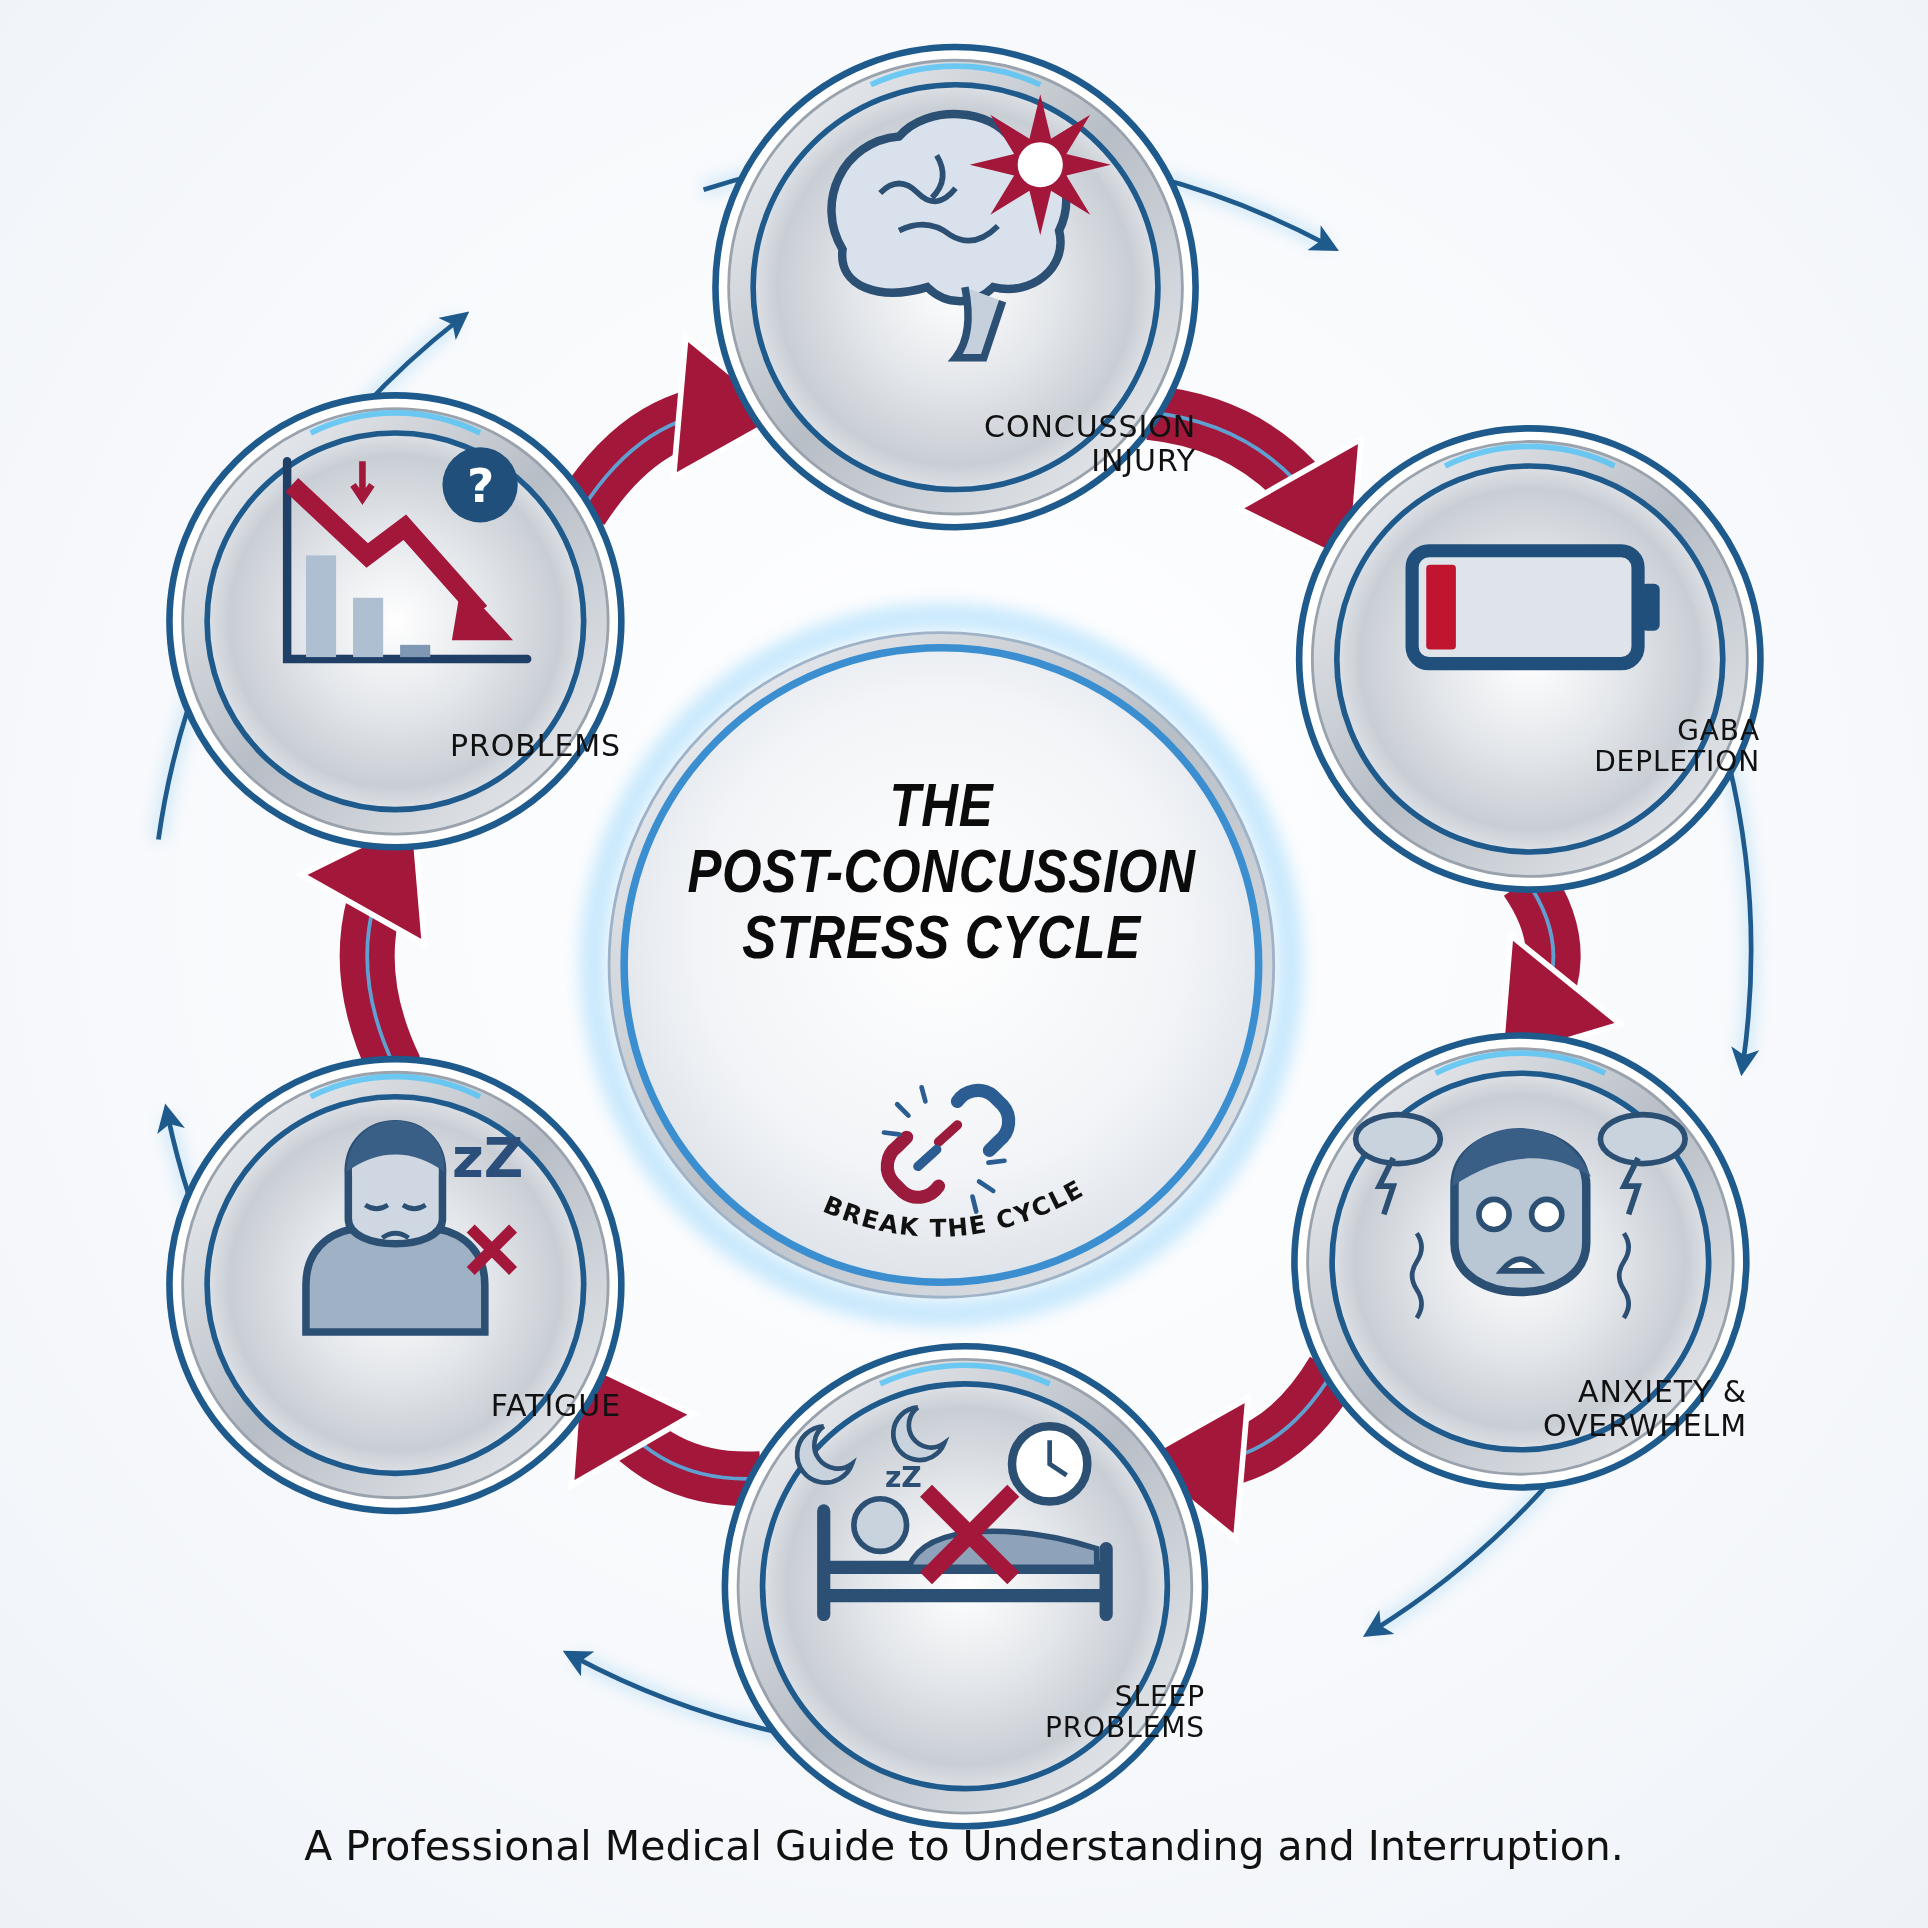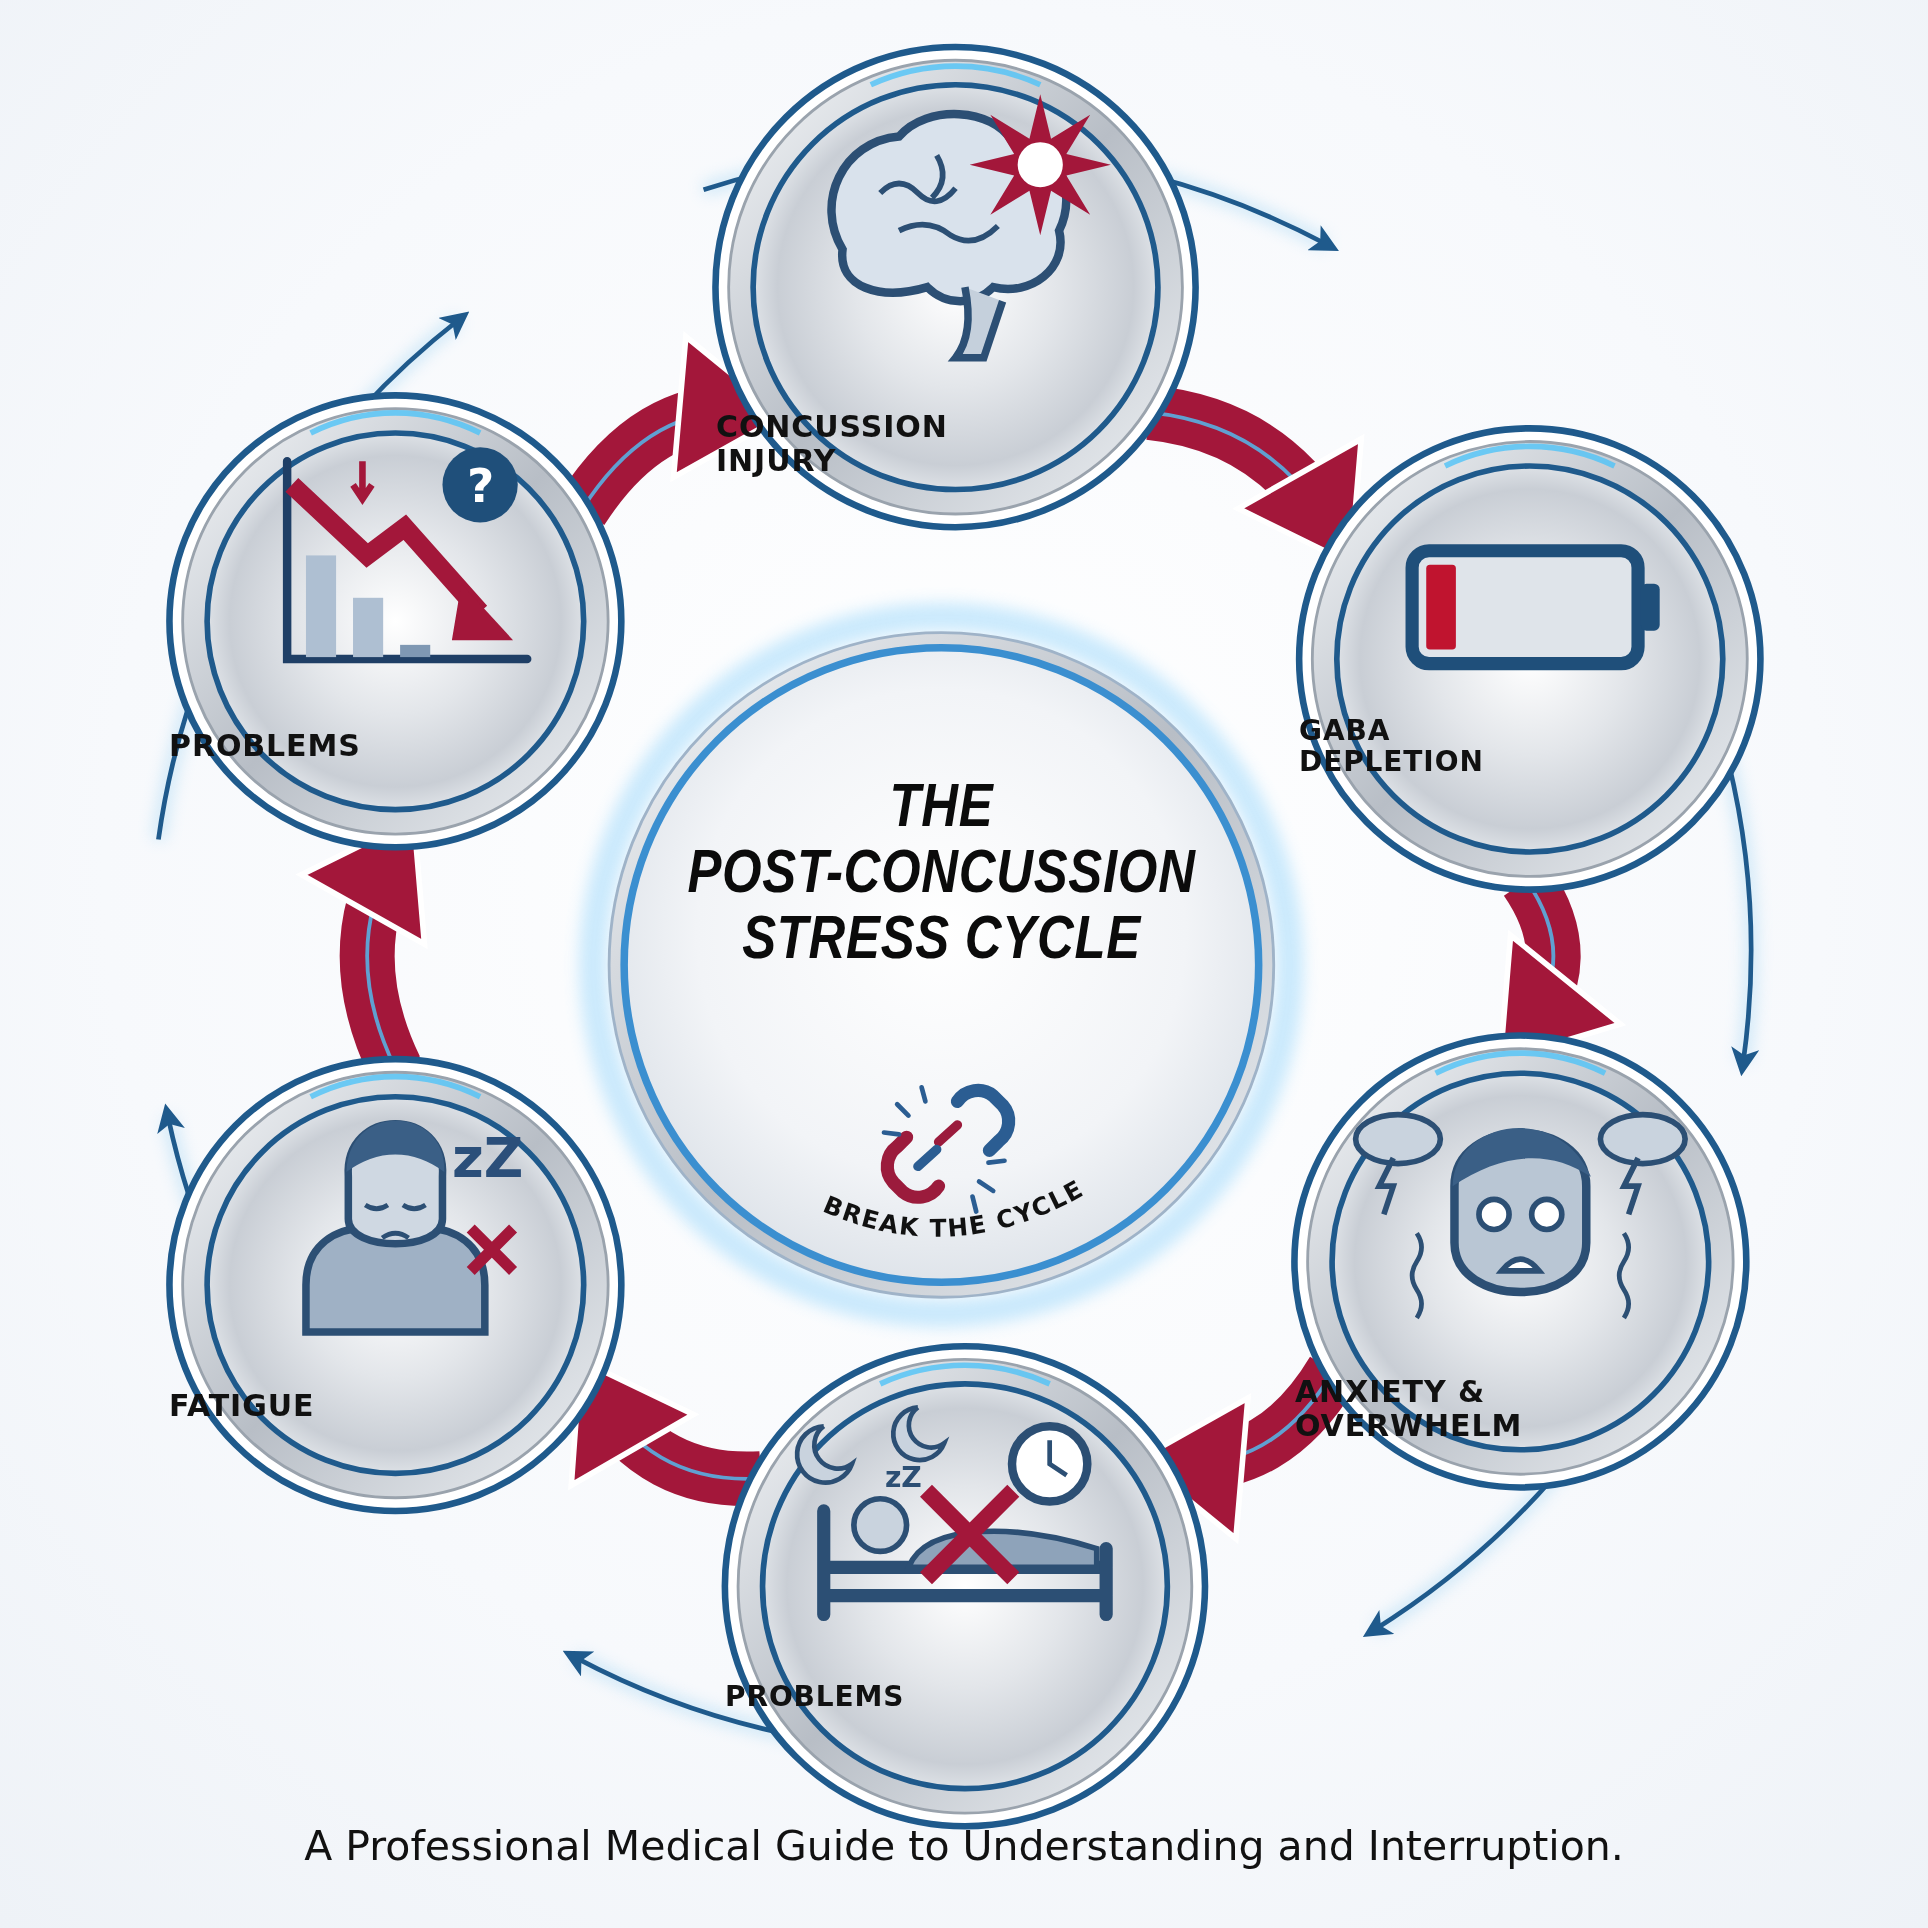--- a/index.html
+++ b/index.html
@@ -1,19 +1,19 @@
 <!DOCTYPE html>
 <html style="font-size:15px"><head>
 <meta charset="utf-8">
 <style>
   html,body{margin:0;padding:0;}
   body{width:1928px;height:1928px;overflow:hidden;background:radial-gradient(circle at 50% 45%,#ffffff 0%,#f7f9fc 60%,#eef2f7 100%);font-family:"DejaVu Sans",sans-serif;position:relative;}
   #stage{position:absolute;left:0;top:0;width:1928px;height:1928px;}
   .node{position:absolute;border-radius:50%;box-sizing:border-box;}
-  .node-label{position:absolute;left:0;right:0;text-align:left;font-family:"DejaVu Sans",sans-serif;font-weight:bold;color:#111;letter-spacing:0.9px;line-height:1.12;}
+  .node-label{position:absolute;left:0;right:0;text-align:right;font-family:"DejaVu Sans",sans-serif;font-weight:normal;color:#111;letter-spacing:0.9px;line-height:1.12;}
   .center-title{position:absolute;left:0;right:0;text-align:center;font-family:"Liberation Sans",sans-serif;font-weight:bold;color:#0b0b0b;transform:scaleX(0.82);transform-origin:center;line-height:1.05;letter-spacing:0.9px;}
   .center-sub{position:absolute;left:0;right:0;text-align:center;font-family:"DejaVu Sans",sans-serif;color:#111;font-size:38px;letter-spacing:1.9px;}
   .footer{position:absolute;left:0;right:0;top:1822px;text-align:center;font-family:"DejaVu Sans",sans-serif;font-size:41px;color:#111;}
 </style>
 </head>
 <body>
 
 <div id="stage">
   <svg id="diagram-svg" width="1928" height="1928" viewBox="0 0 2048 2048" style="position:absolute;left:0;top:0;">
     <defs>
@@ -218,20 +218,21 @@
     </div>
   </div>
   <div class="node" id="node-anxiety" style="left:1295px;top:1036px;width:452px;height:452px;">
     <div class="node-label" style="top:339px;font-size:30px;">
       <div>ANXIETY &amp;</div>
       <div>OVERWHELM</div>
     </div>
   </div>
   <div class="node" id="node-sleep" style="left:725px;top:1347px;width:480px;height:480px;">
     <div class="node-label" style="top:334px;font-size:28px;">
+      <div>SLEEP</div>
       <div>PROBLEMS</div>
     </div>
   </div>
   <div class="node" id="node-fatigue" style="left:169px;top:1059px;width:452px;height:452px;">
     <div class="node-label" style="top:330px;font-size:30px;">
       <div>FATIGUE</div>
     </div>
   </div>
   <div class="node" id="node-symptoms" style="left:169px;top:395px;width:452px;height:452px;">
     <div class="node-label" style="top:334px;font-size:30px;">

